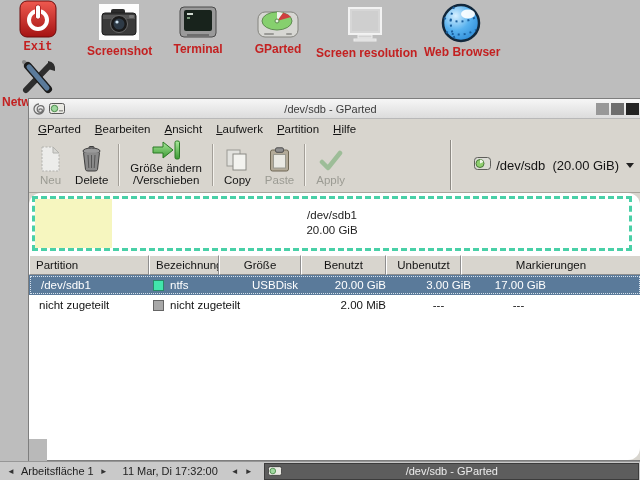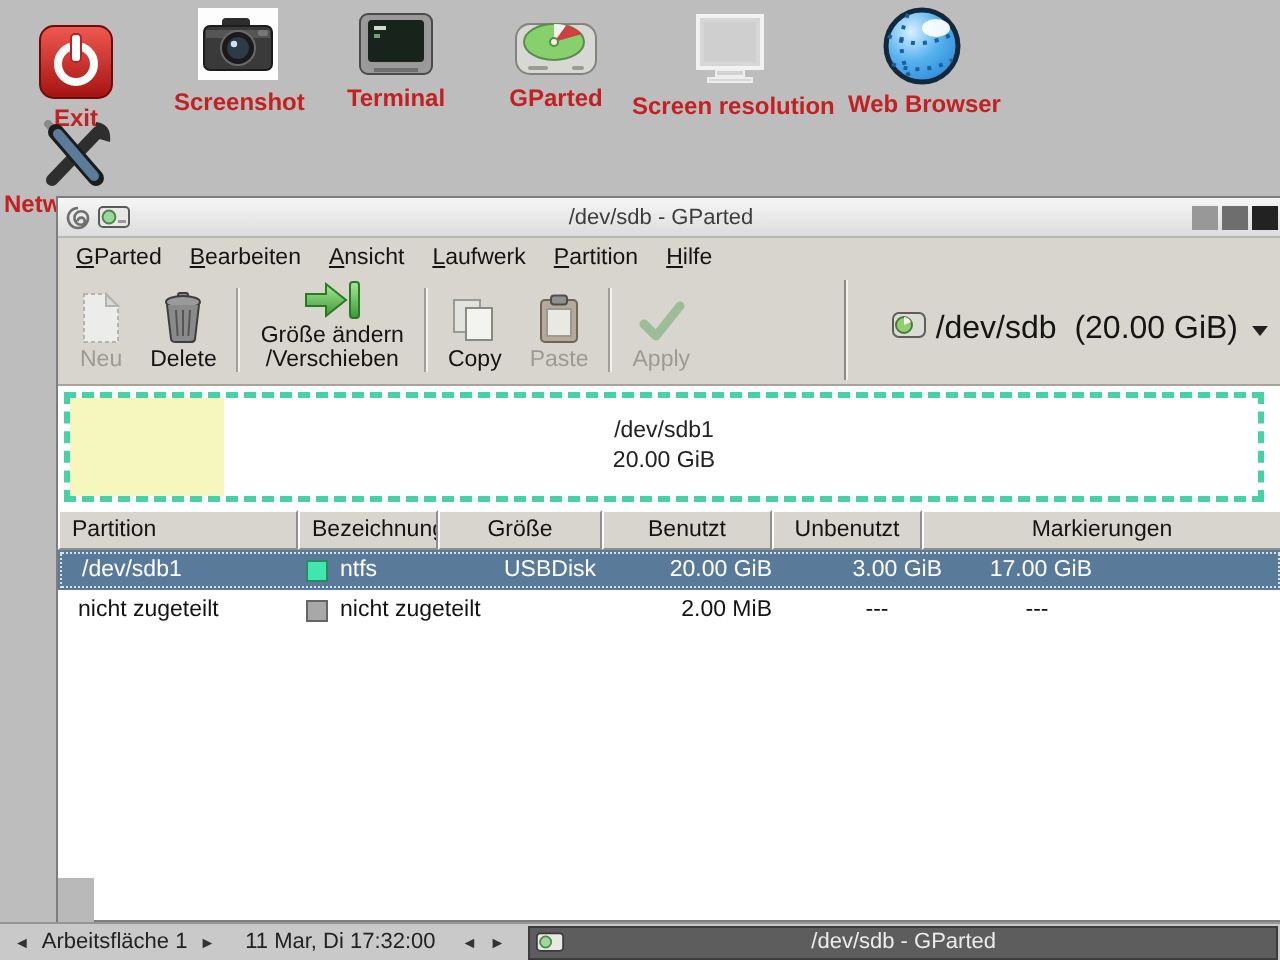--- a/index.html
+++ b/index.html
@@ -30,25 +30,25 @@
   .toolbar { height:55px; display:flex; align-items:stretch; padding:2px 0 2px 4px; background:#d8d5ce;
              border-bottom:1px solid #a8a49c; }
   .tbtn { display:flex; flex-direction:column; justify-content:flex-end; align-items:center;
           padding:3px 7px 3px; }
   .tbtn .ticon { display:flex; align-items:flex-end; margin-bottom:2px; }
   .tlabel { font-size:11.5px; color:#141414; line-height:1.1; text-align:center; white-space:nowrap; }
   .tbtn.disabled .tlabel { color:#9b9b93; }
   .tsep { border-left:1px solid #a39f98; border-right:1px solid #f3f1ec; margin:4px 3px; }
   .tsep2 { margin-left:auto; border-left:1px solid #8d8a84; border-right:1px solid #f3f1ec; }
   .device-combo { display:flex; align-items:center; padding:0 6px 0 22px; }
-  .device-combo .dtext { font-size:16px; color:#141414; margin-left:5px; white-space:nowrap; }
+  .device-combo .dtext { font-size:13px; color:#141414; margin-left:5px; white-space:nowrap; }
   .caret { width:0; height:0; border-left:4px solid transparent; border-right:4px solid transparent;
            border-top:5px solid #222; margin-left:7px; }
 
-  .content { position:absolute; top:94px; bottom:0; left:0; right:0; background:#fff; }
+  .content { position:absolute; top:94px; bottom:0; left:0; right:0; background:#fff;border-radius:12px; }
 
   .visual { padding:3px 8px 4px 3px; }
   .prect { position:relative; height:55px; border:3px dashed #49d0a7; background:#fff; }
   .used { position:absolute; left:0; top:0; bottom:0; width:13%; background:#f6f6bf; }
   .ptext { position:absolute; left:0; right:0; top:50%; transform:translateY(-50%);
            text-align:center; font-size:11.5px; color:#222; line-height:1.35; z-index:1; }
 
   .ptable { width:612px; font-size:11.5px; }
   .trow { display:flex; height:20px; align-items:stretch; }
   .hcell { background:#d8d5ce; border-top:1px solid #fff; border-left:1px solid #fff;
@@ -76,21 +76,21 @@
   .tb-clock { margin-left:12px; white-space:nowrap; }
   .tb-nav { margin-left:10px; }
   .taskbtn { margin-left:8px; margin-right:1px; flex:1; height:17px; background:#5d5d5d;
              border:1px solid #3c3c3c; display:flex; align-items:center; color:#ececec; }
   .taskbtn .tblabel { flex:1; text-align:center; font-size:11px; margin-right:16px; }
   .taskbtn .wicon { margin-left:3px; display:flex; }
 </style>
 </head>
 <body>
 
-<div class="dicon" style="left:14px;top:12px;width:48px;">
+<div class="dicon" style="left:14px;top:0;width:48px;font-family:Liberation Mono, monospace;">
   <div class="ic">
     <svg width="38" height="38" viewBox="0 0 38 38">
       <defs>
           <linearGradient id="rg" x1="0" y1="0" x2="0" y2="1">
         <stop offset="0" stop-color="#ef5a50"></stop>
             <stop offset="1" stop-color="#a51212"></stop>
           </linearGradient>
         </defs>
       <rect x="1" y="1" width="36" height="36" rx="7" fill="url(#rg)" stroke="#6e0b0b"></rect>
       <circle cx="19" cy="20" r="9" fill="none" stroke="#fff" stroke-width="4"></circle>

